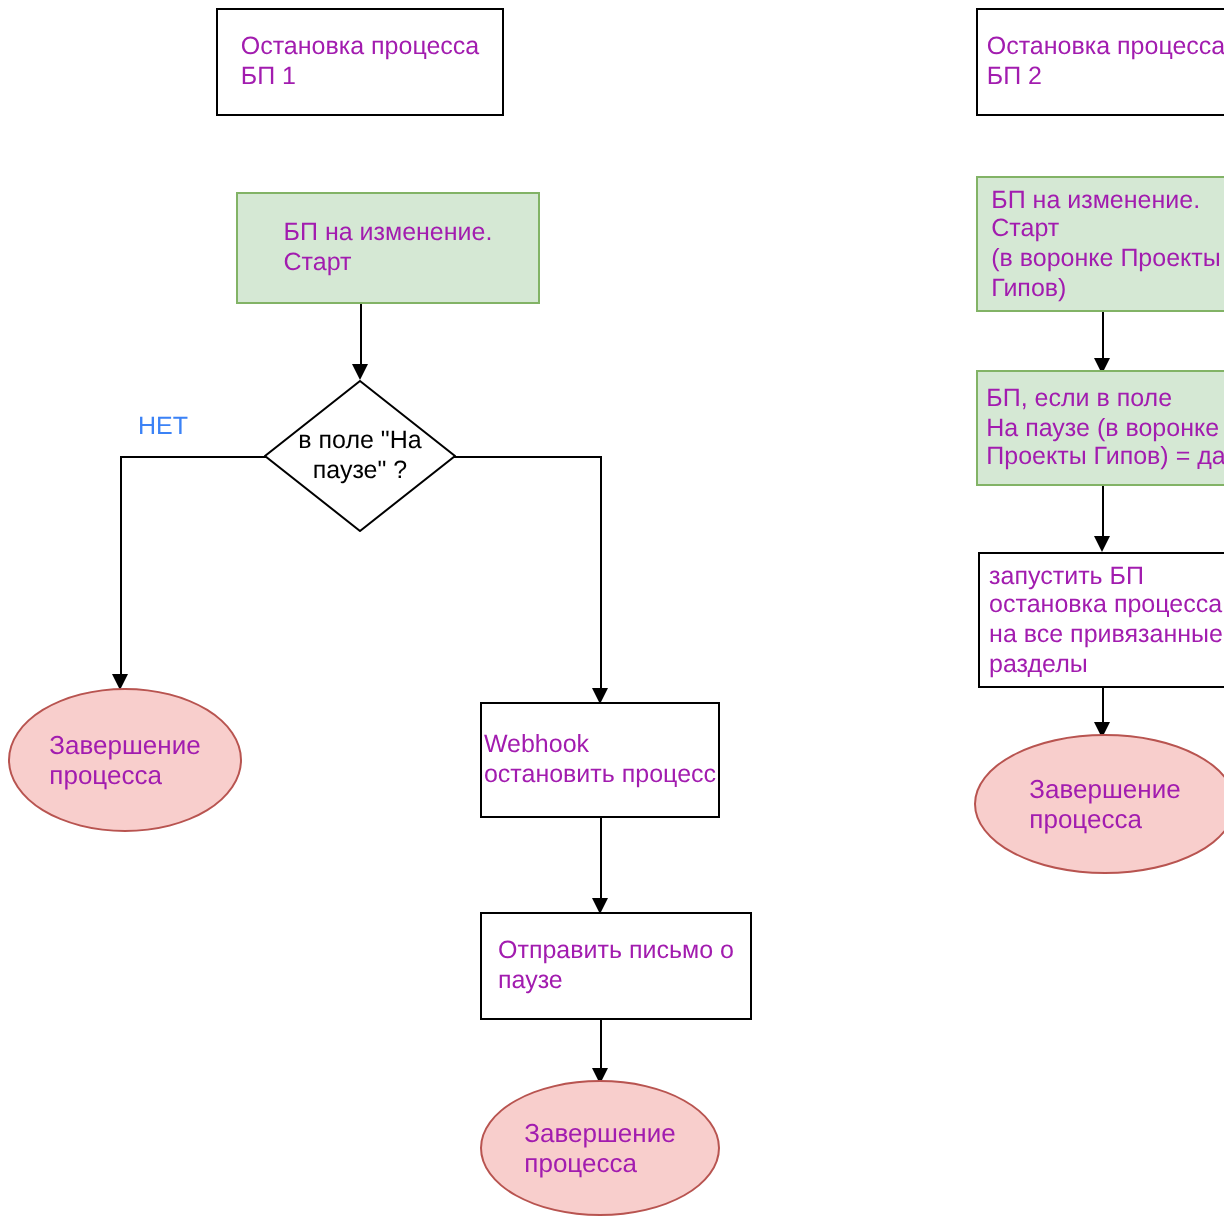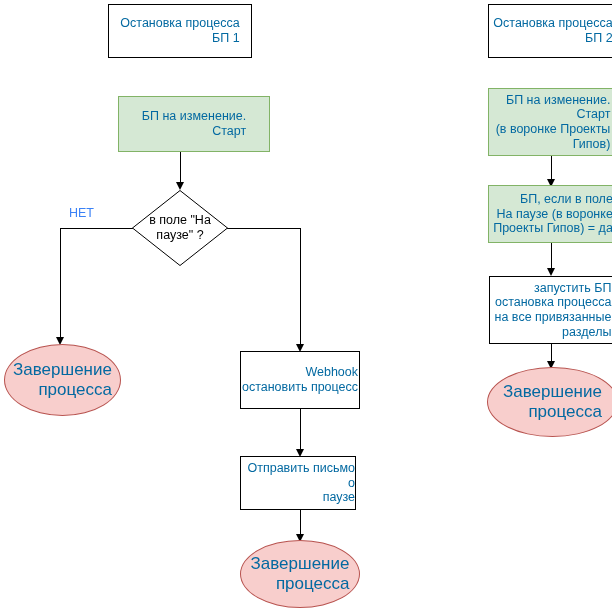--- a/index.html
+++ b/index.html
@@ -16,41 +16,41 @@
     height: 611px;
     background: #ffffff;
     overflow: hidden;
   }
   .node {
     position: absolute;
     box-sizing: border-box;
     display: flex;
     align-items: center;
     justify-content: center;
-    text-align: right;
-    color: #0369a1;
+    text-align: left;
+    color: #a21caf;
     line-height: 1.18;
     white-space: pre-line;
     z-index: 2;
   }
   .box {
     border: 1px solid #000000;
     background: #ffffff;
     font-size: 12.5px;
   }
   .box-green {
     border: 1px solid #82b366;
     background: #d5e8d4;
     font-size: 12.5px;
   }
   .ellipse {
     border: 1px solid #b85450;
     background: #f8cecc;
     border-radius: 50%;
-    font-size: 17px;
+    font-size: 13px;
   }
   .edge {
     position: absolute;
     background: #000000;
     z-index: 1;
   }
   .edge-v { width: 1px; }
   .edge-h { height: 1px; }
   .arrow-down {
     position: absolute;
@@ -123,21 +123,21 @@
   <div class="edge edge-h" style="left:227px; top:228px; width:74px; height:1px;"></div>
   <div class="edge edge-v" style="left:300px; top:228px; width:1px; height:120px;"></div>
   <div class="arrow-down" style="left:296px; top:344px;"></div>
 
   <div class="node box" style="left:240px; top:351px; width:120px; height:58px;">Webhook
 остановить процесс</div>
 
   <div class="edge edge-v" style="left:300px; top:409px; width:1px; height:44px;"></div>
   <div class="arrow-down" style="left:296px; top:449px;"></div>
 
-  <div class="node box" style="left:240px; top:456px; width:116px; height:54px;">Отправить письмо о
+  <div class="node box" style="left:240px; top:456px; width:136px; height:54px;">Отправить письмо о
 паузе</div>
 
   <div class="edge edge-v" style="left:300px; top:510px; width:1px; height:28px;"></div>
   <div class="arrow-down" style="left:296px; top:534px;"></div>
 
   <div class="node ellipse" style="left:240px; top:540px; width:120px; height:68px;">Завершение
 процесса</div>
 
   <div class="node box" style="left:488px; top:4px; width:130px; height:54px;">Остановка процесса
 БП 2</div>

